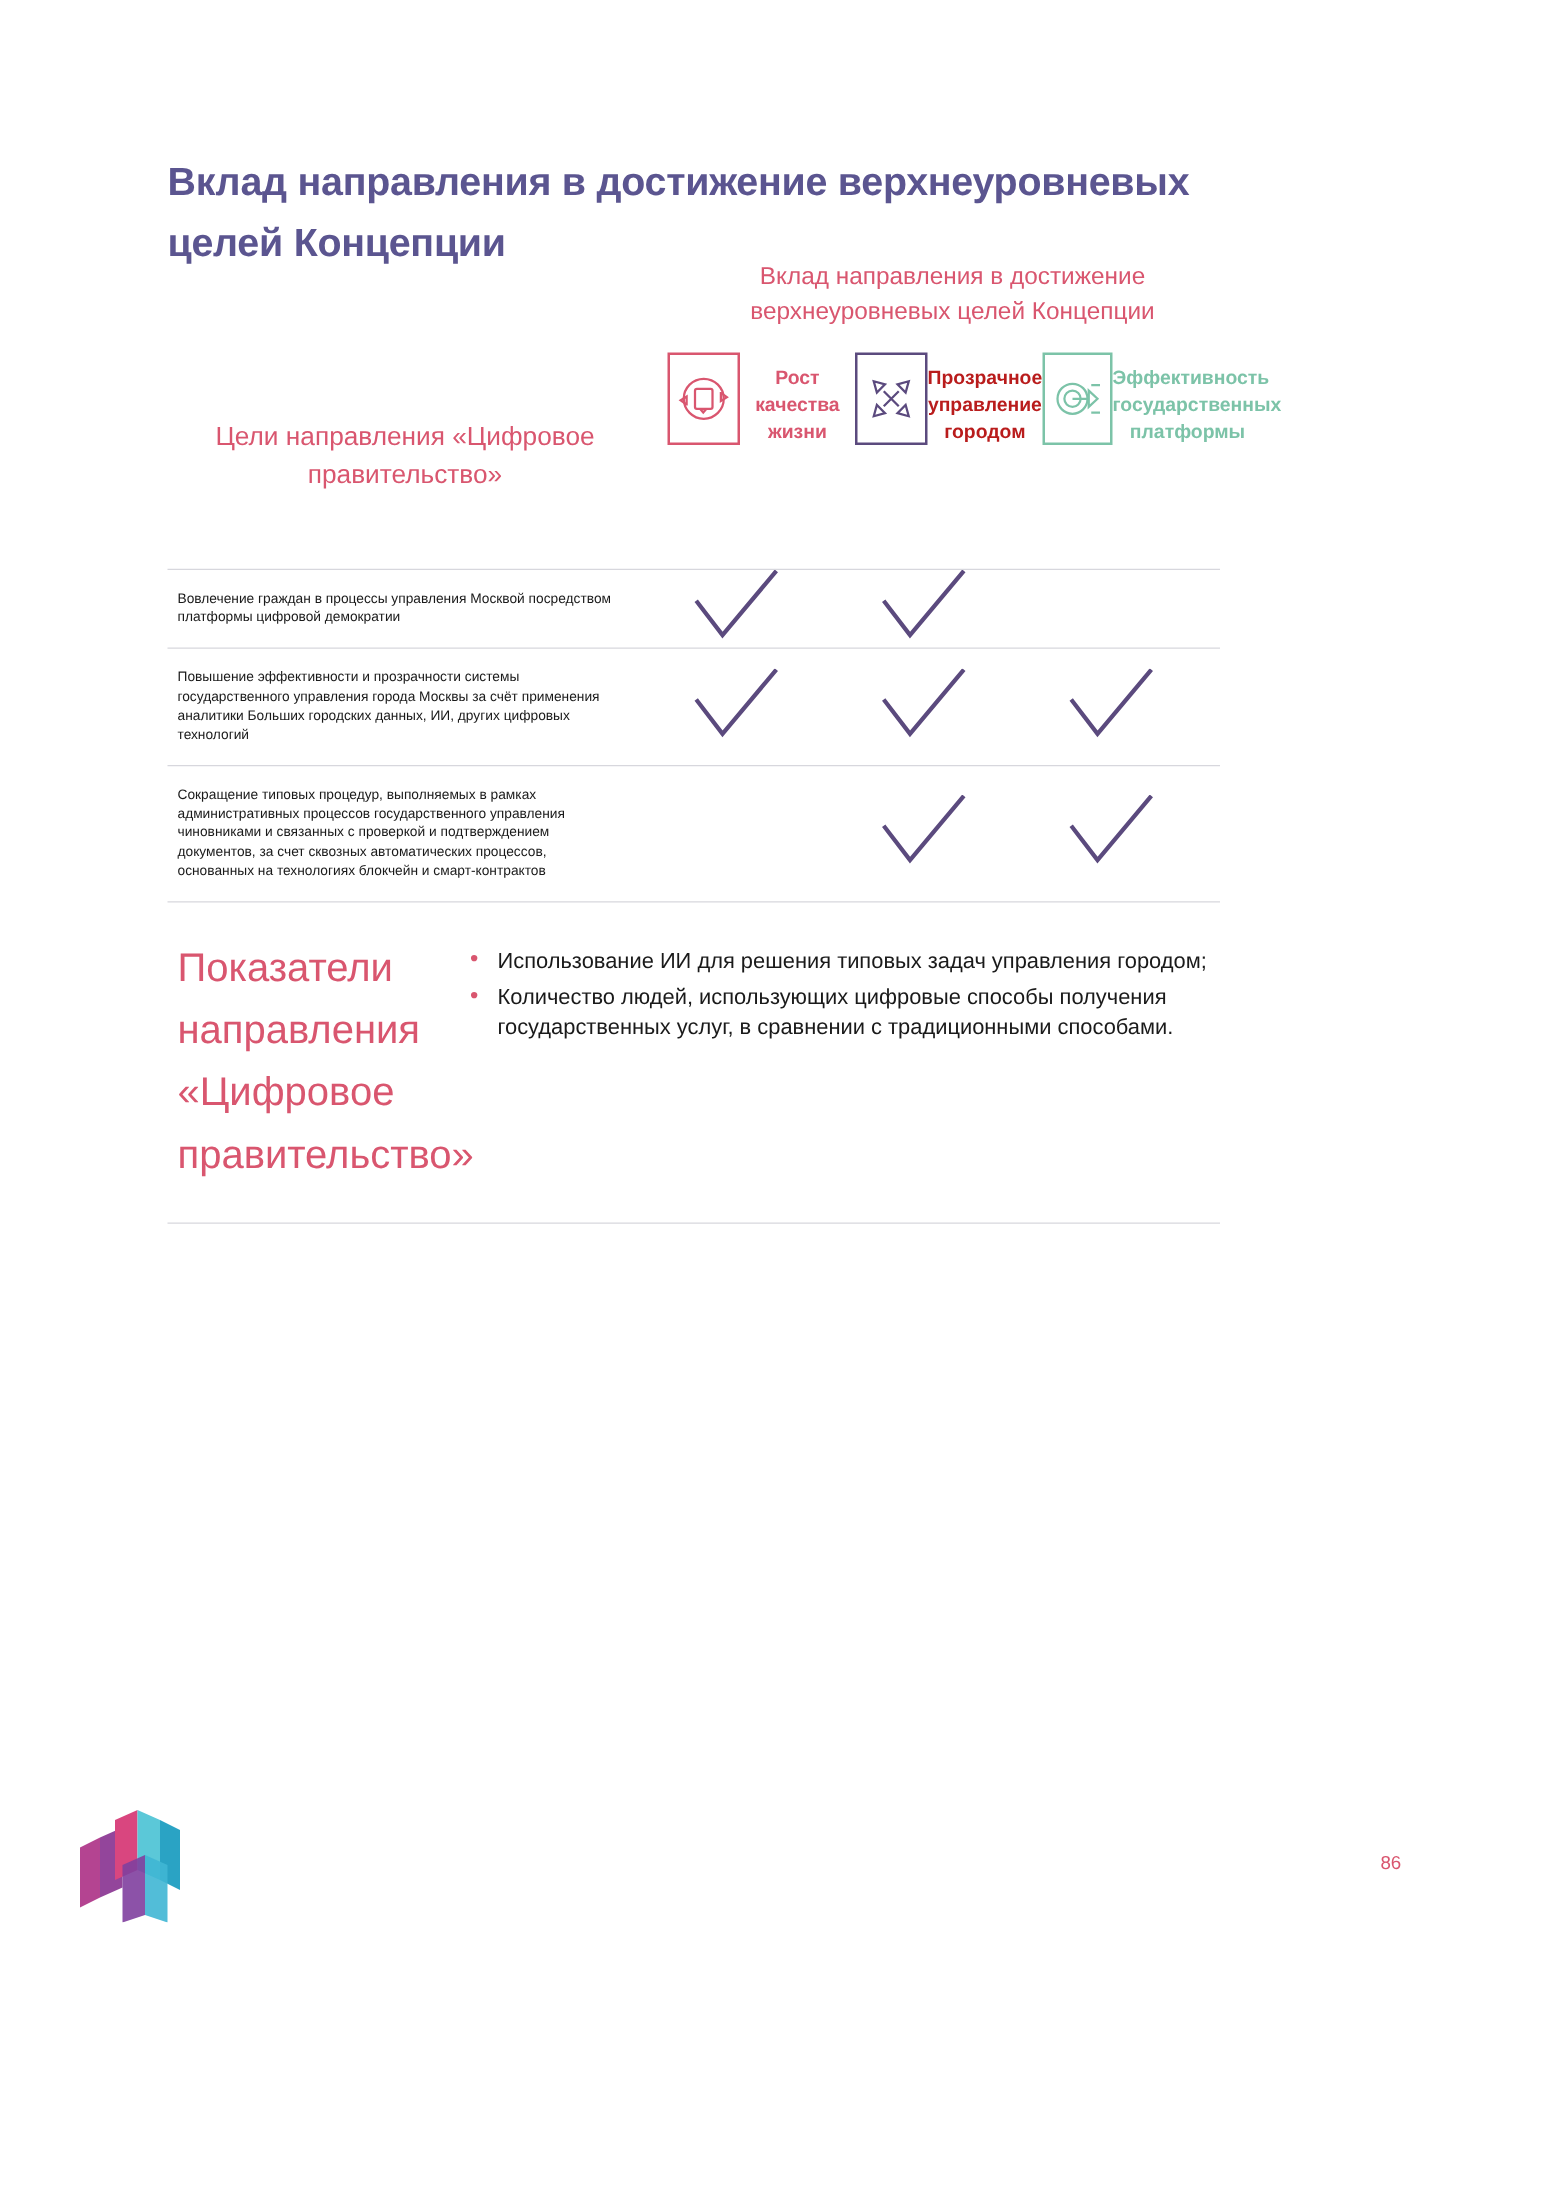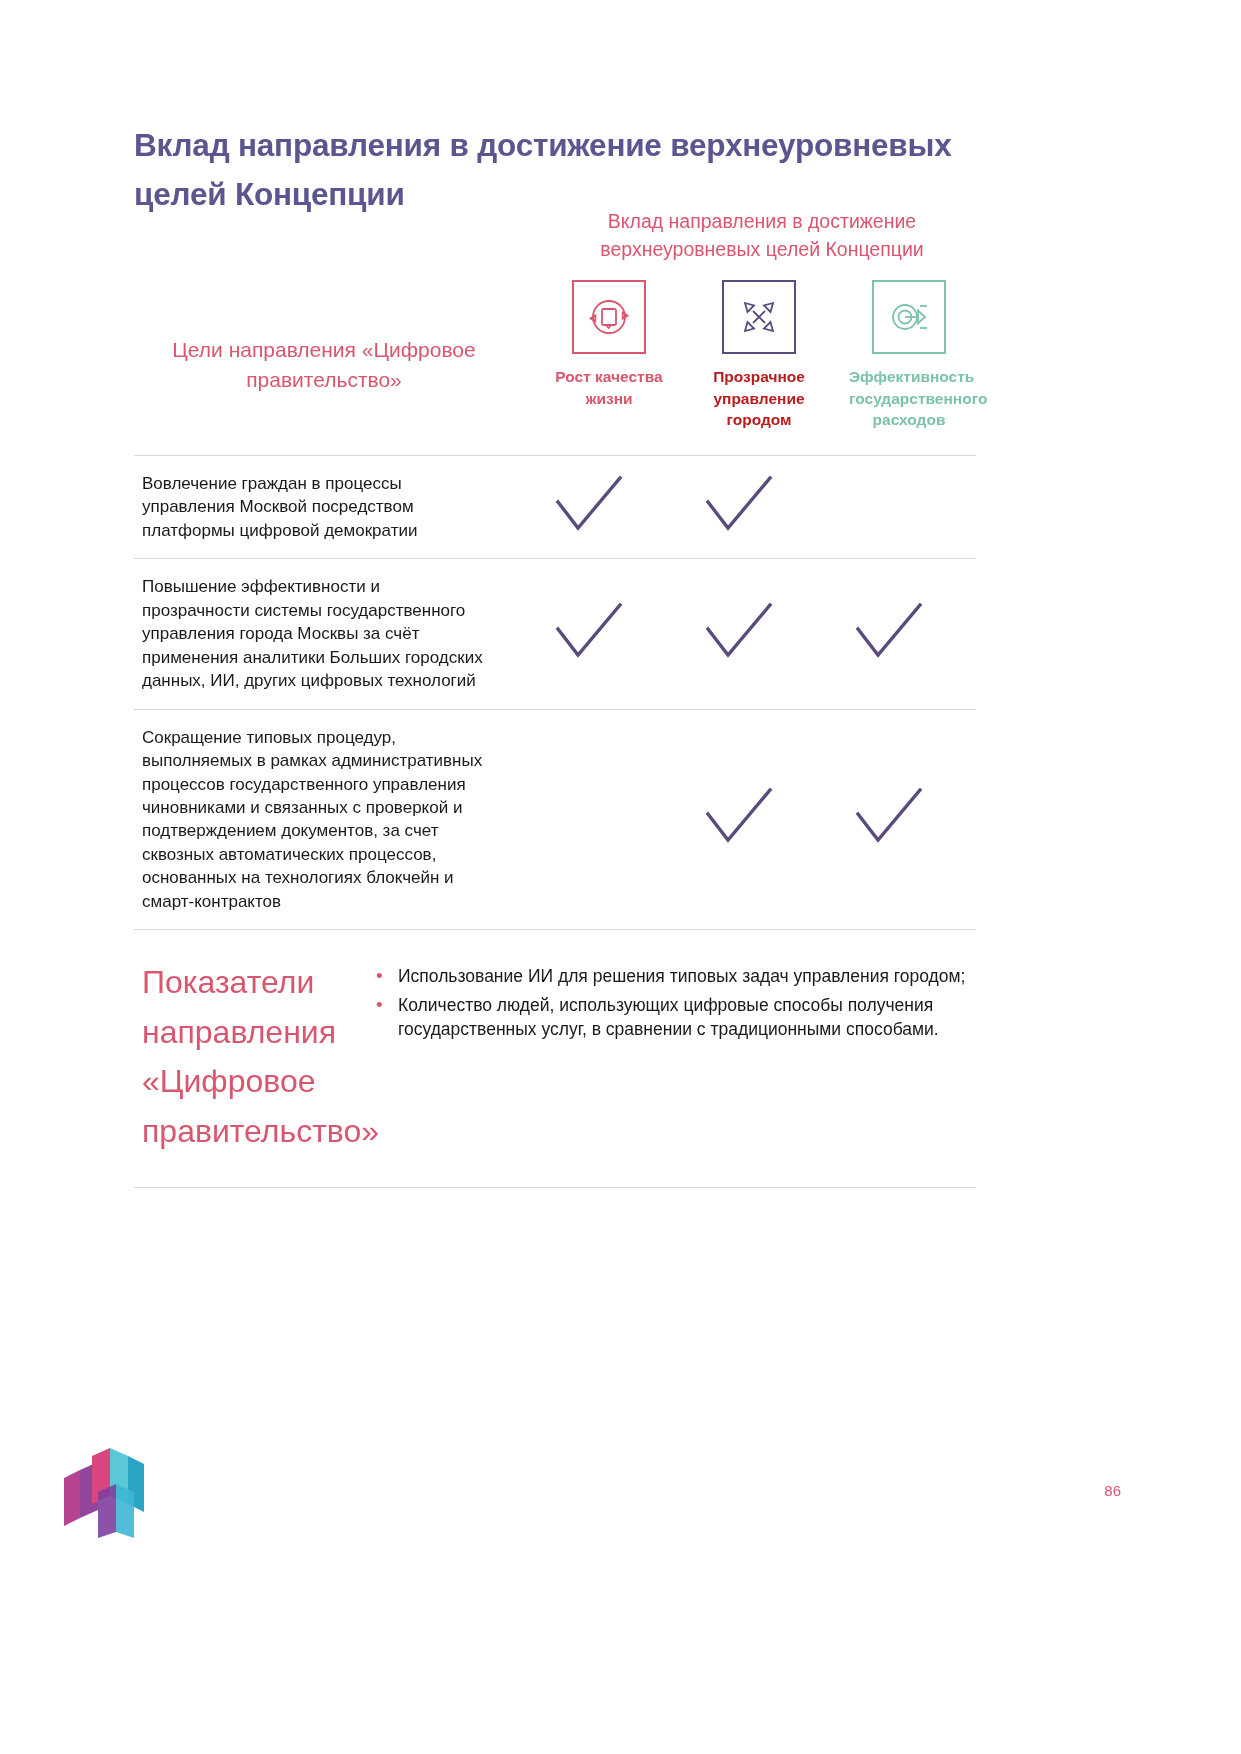--- a/index.html
+++ b/index.html
@@ -62,21 +62,21 @@
   .col-heads {
     position: absolute;
     left: 400px;
     top: 80px;
     width: 450px;
     display: flex;
   }
   .col-head {
     width: 150px;
     display: flex;
-    flex-direction: column;
+    flex-direction: row;
     align-items: center;
   }
   .icon-box {
     width: 74px;
     height: 74px;
     border: 2.4px solid #d9566f;
     box-sizing: border-box;
     display: flex;
     align-items: center;
     justify-content: center;
@@ -106,21 +106,21 @@
     border-top: 1px solid #d7d7dd;
     min-height: 60px;
     align-items: center;
     position: relative;
   }
   .row:last-of-type { }
   .row-text {
     width: 380px;
     padding: 16px 24px 16px 8px;
     box-sizing: border-box;
-    font-size: 17px;
+    font-size: 11px;
     line-height: 1.38;
     color: #1a1a1a;
   }
   .row-marks {
     width: 450px;
     display: flex;
     align-items: center;
   }
   .mark-cell {
     width: 150px;
@@ -239,21 +239,21 @@
         <div class="icon-box green">
           <svg width="52" height="52" viewBox="0 0 52 52" fill="none" stroke="#7cc3a8" stroke-width="1.8">
             <circle cx="22" cy="26" r="12"></circle>
             <circle cx="22" cy="26" r="6.5"></circle>
             <path d="M22 26h13"></path>
             <path d="M35 19.5l7 6.5-7 6.5v-13z"></path>
             <path d="M37 15h7"></path>
             <path d="M37 37h7"></path>
           </svg>
         </div>
-        <div class="col-label green">Эффективность государственного расходов</div>
+        <div class="col-label green">Эффективность государственных платформы</div>
       </div>
 
     </div>
 
     <div class="rows">
 
       <div class="row">
         <div class="row-text">Вовлечение граждан в процессы управления Москвой посредством платформы цифровой демократии</div>
         <div class="row-marks">
           <div class="mark-cell">

